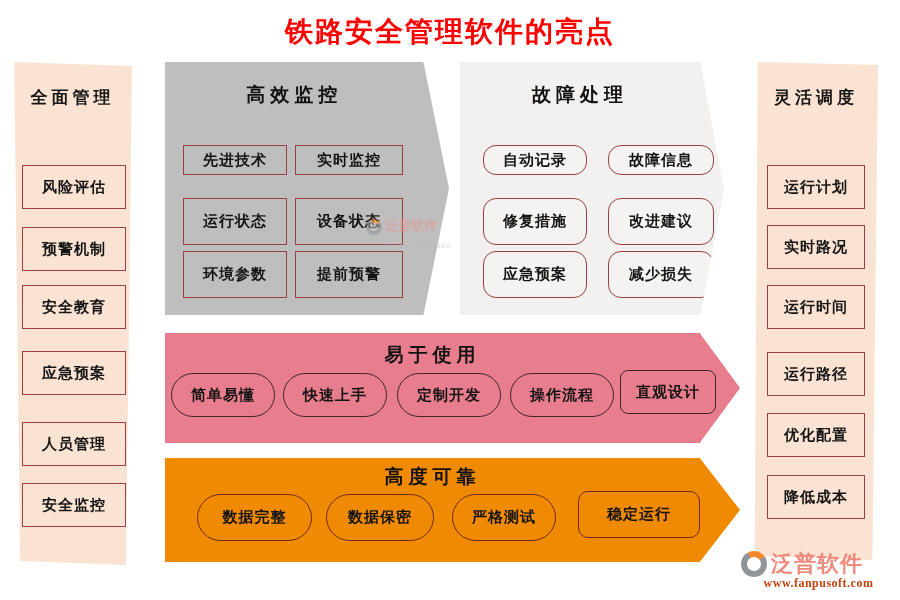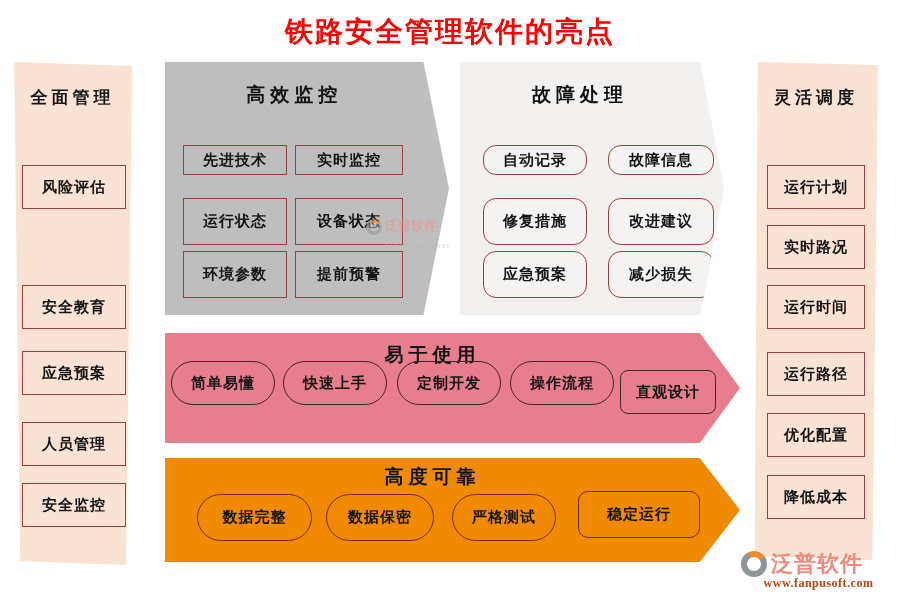--- a/index.html
+++ b/index.html
@@ -44,21 +44,21 @@
   .arrow.fault .c2{left:148px;width:106px;}
   .btn.sharp{border-radius:0;}
   .arrow.fault .btn{border-radius:13px;background:#F4F3F1;}
   
   .arrow.ease{left:165px;top:333px;width:575px;height:110px;background:#E87D8E;
     clip-path:polygon(0 0,93% 0,100% 50%,93% 100%,0 100%);}
   .arrow.reliable{left:165px;top:458px;width:575px;height:104px;background:#F08A00;
     clip-path:polygon(0 0,93% 0,100% 50%,93% 100%,0 100%);}
   .arrow.ease .sec-title,.arrow.reliable .sec-title{width:93%;top:9px;}
   .arrow.reliable .sec-title{top:6px;}
-  .arrow.ease .btn{top:28px;height:44px;border:1.6px solid #44242B;border-radius:22px;background:transparent;}
+  .arrow.ease .btn{top:40px;height:44px;border:1.6px solid #44242B;border-radius:22px;background:transparent;}
   .arrow.ease .btn.box{border-radius:8px;}
   .arrow.reliable .btn{top:36px;height:47px;border:1.6px solid #6E2A16;border-radius:24px;background:transparent;}
   .arrow.reliable .btn.box{border-radius:10px;}
   
   .watermark{position:absolute;left:366px;top:216px;width:110px;opacity:0.55;
     display:flex;align-items:flex-start;gap:3px;pointer-events:none;}
   .wm-icon{width:16px;height:16px;border-radius:50%;position:relative;flex:0 0 auto;margin-top:3px;
     background:conic-gradient(from 210deg,#8f9598 0 120deg,#f08a2d 120deg 205deg,#8f9598 205deg 360deg);}
   .wm-icon::after{content:"";position:absolute;inset:4px;background:#c9c9c9;border-radius:50%;}
   .wm-text{font-size:13px;font-weight:bold;color:#e8948d;line-height:14px;}
@@ -75,20 +75,21 @@
 </head>
 <body>
 
 <div class="stage">
 
   <div class="title">铁路安全管理软件的亮点</div>
 
   <div class="banner left">
     <div class="banner-title">全面管理</div>
     <div class="btn" style="top:103px">风险评估</div>
+    <div class="btn" style="top:165px">预警机制</div>
     <div class="btn" style="top:223px">安全教育</div>
     <div class="btn" style="top:289px">应急预案</div>
     <div class="btn" style="top:360px">人员管理</div>
     <div class="btn" style="top:421px">安全监控</div>
   </div>
 
   <div class="arrow monitor">
     <div class="sec-title">高效监控</div>
     <div class="btn sharp r1 c1">先进技术</div>
     <div class="btn r1 c2">实时监控</div>

